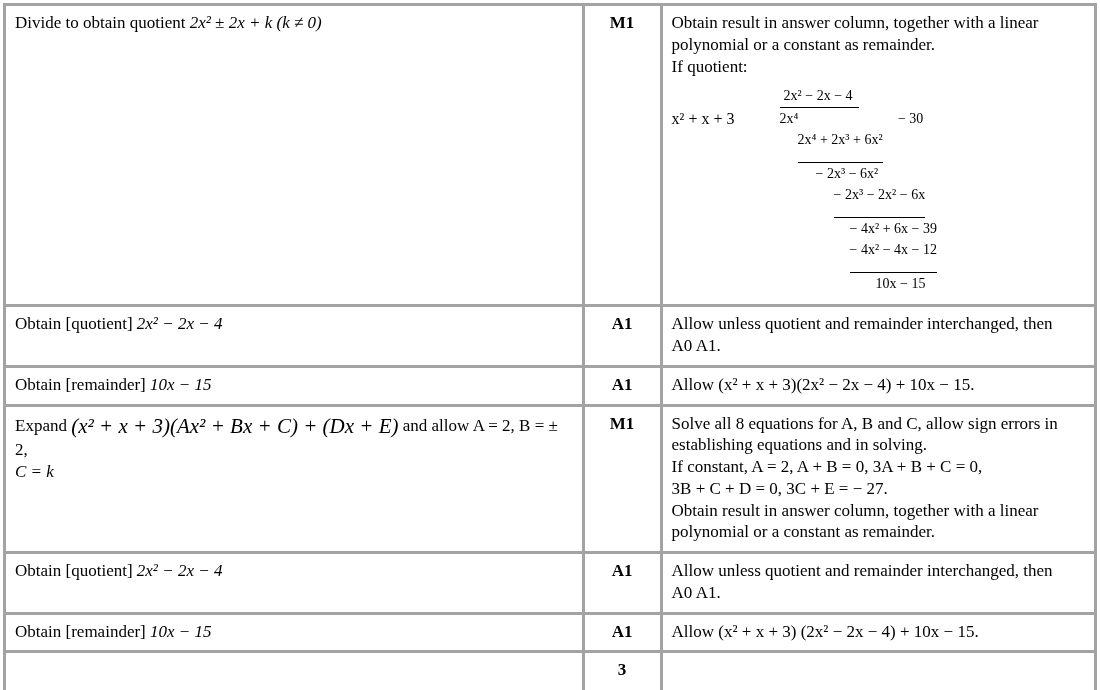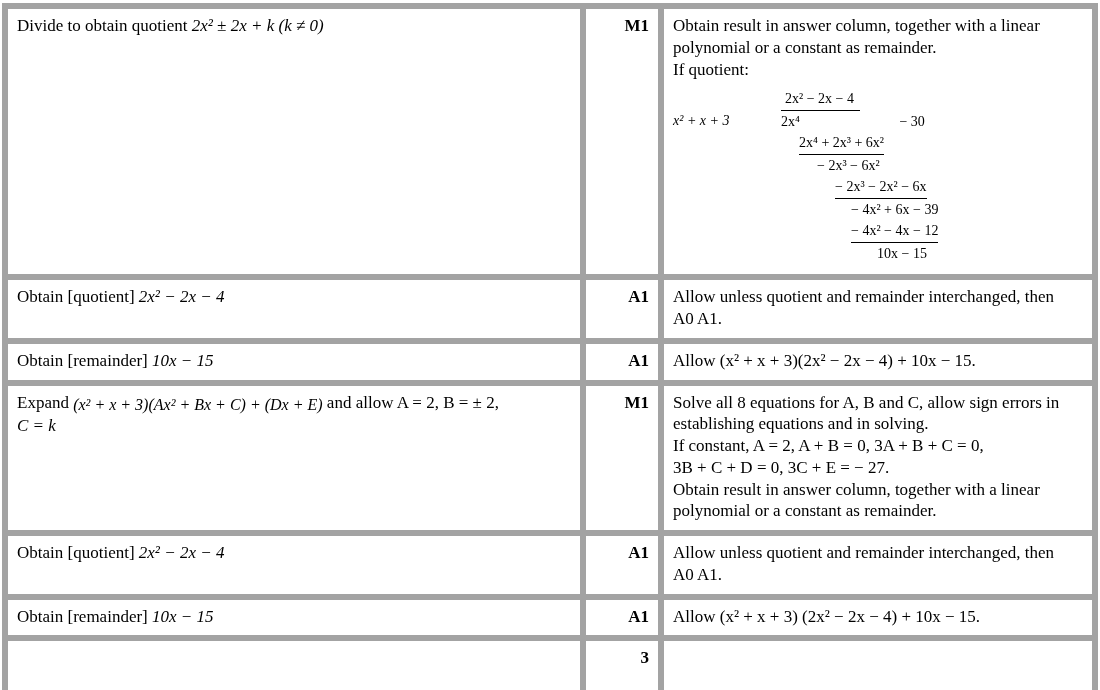--- a/index.html
+++ b/index.html
@@ -15,71 +15,70 @@
     overflow: hidden;
   }
   .sheet {
     width: 1094px;
     margin: 3px auto 0 auto;
     border: 1px solid #000;
     border-collapse: collapse;
     table-layout: fixed;
   }
   .sheet td {
-    border: 6px solid #a3a3a3;
+    border: 3px solid #a3a3a3;
     vertical-align: top;
     padding: 6px 9px 8px 9px;
     font-size: 17px;
     line-height: 1.28;
   }
   .col-a { width: 578px; }
-  .col-b { width: 78px; text-align: right; font-weight: bold; padding-right: 12px; }
+  .col-b { width: 78px; text-align: center; font-weight: bold; padding-right: 12px; }
   .col-c { width: 434px; }
 
   .row-alt td {
     font-weight: bold;
     padding-top: 7px;
     padding-bottom: 7px;
   }
 
   
   .m { font-family: "Liberation Serif", serif; }
   i, .it { font-style: italic; }
   .big-paren {
-    font-size: 16px;
+    font-size: 21px;
     vertical-align: -2px;
   }
 
   
   .division {
     margin: 8px 0 2px 0;
     padding-left: 82px;
     font-size: 14px;
     line-height: 1.5;
     position: relative;
   }
   .div-line {
     white-space: nowrap;
     position: relative;
   }
   .divisor {
     position: absolute;
     left: 0;
     top: 22px;
-    font-size: 14px;
+    font-size: 16px;
     white-space: nowrap;
-    font-style: italic;
   }
   .quot { display: inline-block; padding: 0 6px 1px 4px; border-bottom: 1px solid #000; }
   .ind2 { display:inline-block; width: 26px; }
   .ind3 { display:inline-block; width: 44px; }
   .ind4 { display:inline-block; width: 62px; }
   .ind5 { display:inline-block; width: 80px; }
   .ind6 { display:inline-block; width: 96px; }
-  .underlined { border-bottom: 1px solid #000; display: inline-block; padding-bottom: 1px; }
+  .underlined { border-bottom: 1px solid #000; display: inline-block; padding-bottom: 12px; }
 
   .tall-row td { height: 230px; }
   .last-row td { height: 42px; }
   .empty { }
   .nowrap { white-space: nowrap; }
 </style>
 </head>
 <body>
 
 <table class="sheet">

